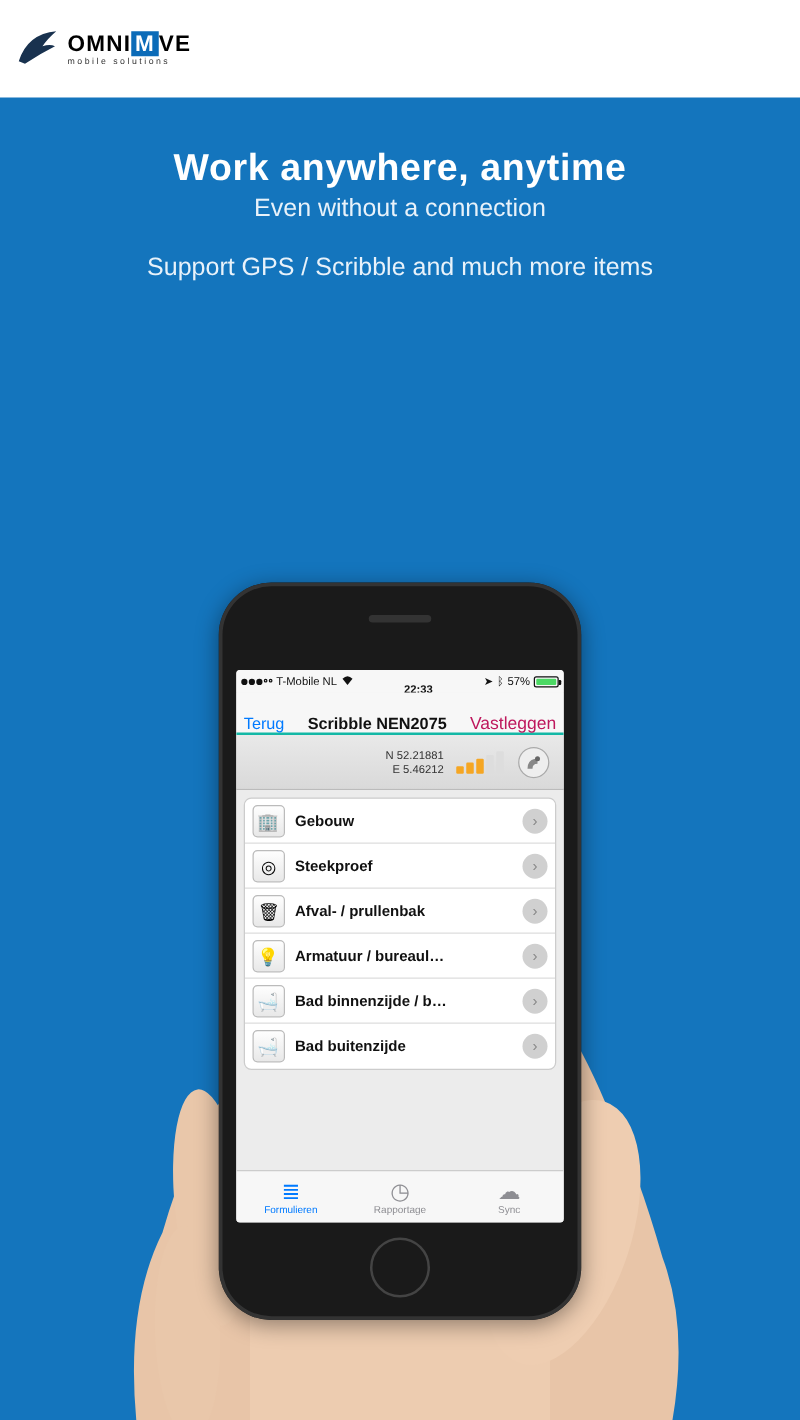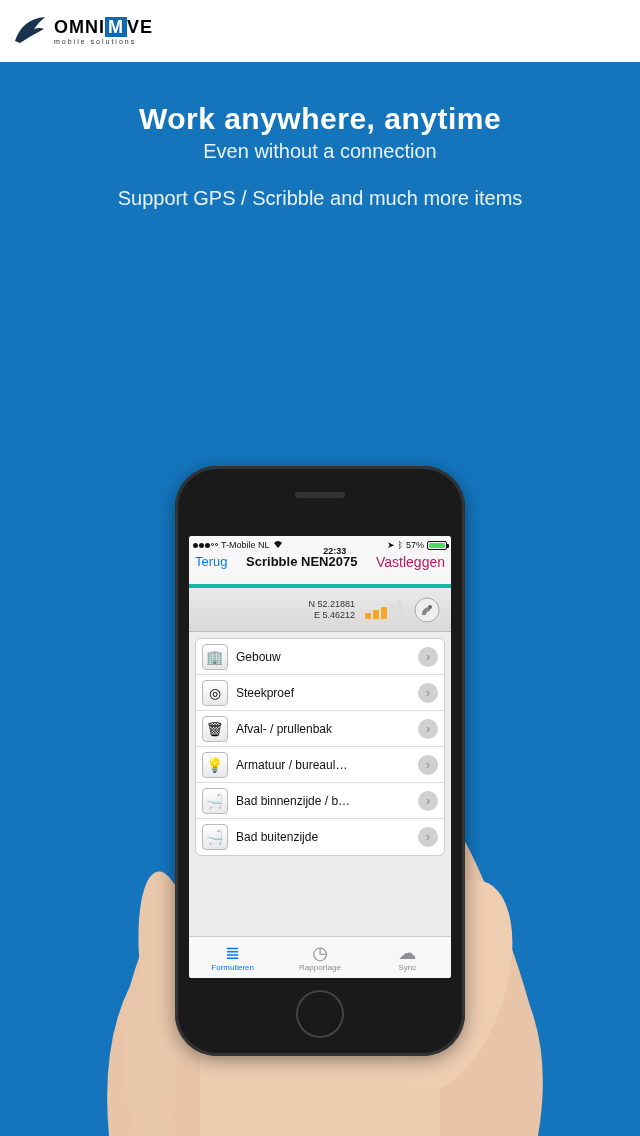--- a/index.html
+++ b/index.html
@@ -1,20 +1,20 @@
 <!DOCTYPE html>
 <html><head>
 <meta charset="utf-8">
 <style>
   * { box-sizing: border-box; margin: 0; padding: 0; }
   html, body { width: 640px; height: 1136px; font-family: "Helvetica Neue", Arial, sans-serif; }
   body { background: #fff; display: flex; flex-direction: column; }
 
   
-  .brand-bar { height: 62px; background: #fff; display: flex; align-items: center; padding-left: 10px; }
+  .brand-bar { height: 78px; background: #fff; display: flex; align-items: center; padding-left: 10px; }
   .brand-logo { display: flex; align-items: center; gap: 4px; }
   .brand-logo svg { width: 40px; height: 40px; }
   .brand-text { font-weight: 700; font-size: 18px; letter-spacing: 1px; color: #000; line-height: 1; }
   .brand-text .accent { color: #fff; background: #0b6bb8; padding: 0 3px; }
   .brand-sub { font-size: 7px; letter-spacing: 2px; color: #333; margin-top: 2px; }
 
   
   .hero { flex: 1; background: #1475bd; position: relative; overflow: hidden; }
   .hero-title { color: #fff; font-size: 30px; font-weight: 700; text-align: center; margin-top: 40px; letter-spacing: 0.5px; }
   .hero-sub { color: #e8f2fa; font-size: 20px; text-align: center; line-height: 1.5; font-weight: 300; }
@@ -37,21 +37,21 @@
   .sb-dots { display: flex; gap: 1px; }
   .sb-dots .d { width: 5px; height: 5px; border-radius: 50%; background: #111; }
   .sb-dots .d.off { background: transparent; border: 1px solid #111; width: 3px; height: 3px; }
   .sb-center { flex: 1; text-align: center; font-weight: 600; margin-top: 12px; }
   .sb-right { display: flex; align-items: center; gap: 3px; }
   .battery { width: 20px; height: 9px; border: 1px solid #111; border-radius: 2px; position: relative; }
   .battery::after { content: ""; position: absolute; right: -3px; top: 2px; width: 2px; height: 4px; background: #111; border-radius: 0 1px 1px 0; }
   .battery-fill { position: absolute; left: 1px; top: 1px; bottom: 1px; width: 90%; background: #4cd964; border-radius: 1px; }
 
   
-  .navbar { height: 34px; background: #f7f7f7; border-bottom: 4px solid #14b8a6; display: flex; align-items: flex-start; padding: 0 6px; }
+  .navbar { height: 34px; background: #f7f7f7; border-bottom: 2px solid #14b8a6; display: flex; align-items: flex-end; padding: 0 6px; }
   .navbar .back { color: #007aff; font-size: 13px; }
   .navbar .title { flex: 1; text-align: center; font-weight: 700; font-size: 13px; color: #111; }
   .navbar .action { color: #be185d; font-size: 14px; }
 
   
   .gpsbar { height: 44px; background: linear-gradient(#e9e9e9,#d9d9d9); border-bottom: 1px solid #bbb; display: flex; align-items: center; padding: 12px 10px; gap: 10px; }
   .gps-coords { font-size: 9px; color: #333; text-align: right; line-height: 1.2; flex: 1; }
   .signal-bars { display: flex; align-items: flex-end; gap: 2px; }
   .signal-bars .bar { width: 6px; background: #f5a623; border-radius: 1px; }
   .signal-bars .bar.b1 { height: 6px; }
@@ -60,21 +60,21 @@
   .signal-bars .bar.b4 { height: 15px; background: #ddd; }
   .signal-bars .bar.b5 { height: 18px; background: #ddd; }
   .sat-icon { width: 28px; height: 28px; display: flex; align-items: center; justify-content: center; }
 
   
   .list { flex: 1; background: #ececec; padding: 6px; overflow: hidden; }
   .list-inner { background: #fff; border-radius: 6px; border: 1px solid #ccc; overflow: hidden; }
   .row { height: 36px; border-bottom: 1px solid #ddd; display: flex; align-items: center; padding: 0 6px; gap: 8px; }
   .row:last-child { border-bottom: none; }
   .row-ic { width: 26px; height: 26px; border: 1px solid #bbb; border-radius: 4px; background: linear-gradient(#fefefe,#e8e8e8); display: flex; align-items: center; justify-content: center; font-size: 14px; }
-  .row-label { flex: 1; font-size: 12px; font-weight: 400; color: #111; white-space: nowrap; overflow: hidden; text-overflow: ellipsis; }
+  .row-label { flex: 1; font-size: 12px; font-weight: 700; color: #111; white-space: nowrap; overflow: hidden; text-overflow: ellipsis; }
   .chev { width: 20px; height: 20px; border-radius: 50%; background: #d0d0d0; color: #888; display: flex; align-items: center; justify-content: center; font-size: 12px; }
 
   
   .tabbar { height: 42px; background: #f7f7f7; border-top: 1px solid #ccc; display: flex; }
   .tab { flex: 1; display: flex; flex-direction: column; align-items: center; justify-content: center; font-size: 8px; color: #8e8e93; gap: 1px; }
   .tab.active { color: #007aff; }
   .tab-ic { font-size: 18px; line-height: 1; }
 
 </style>
 </head>

